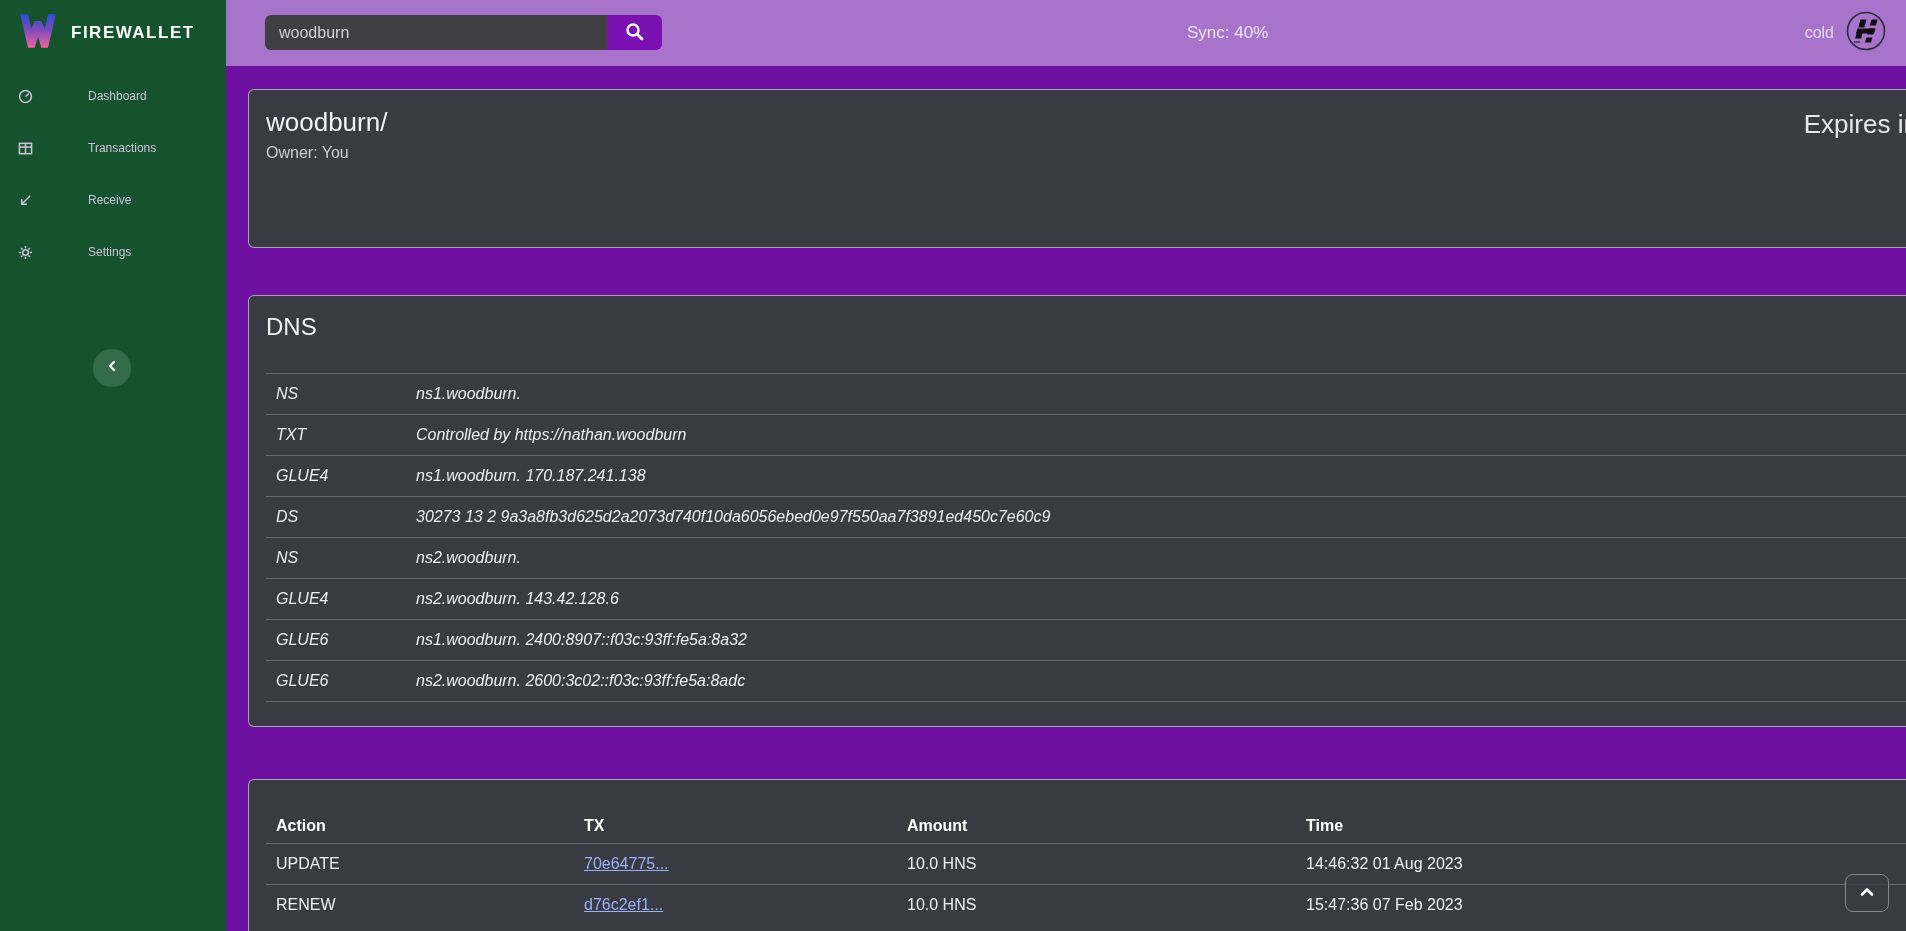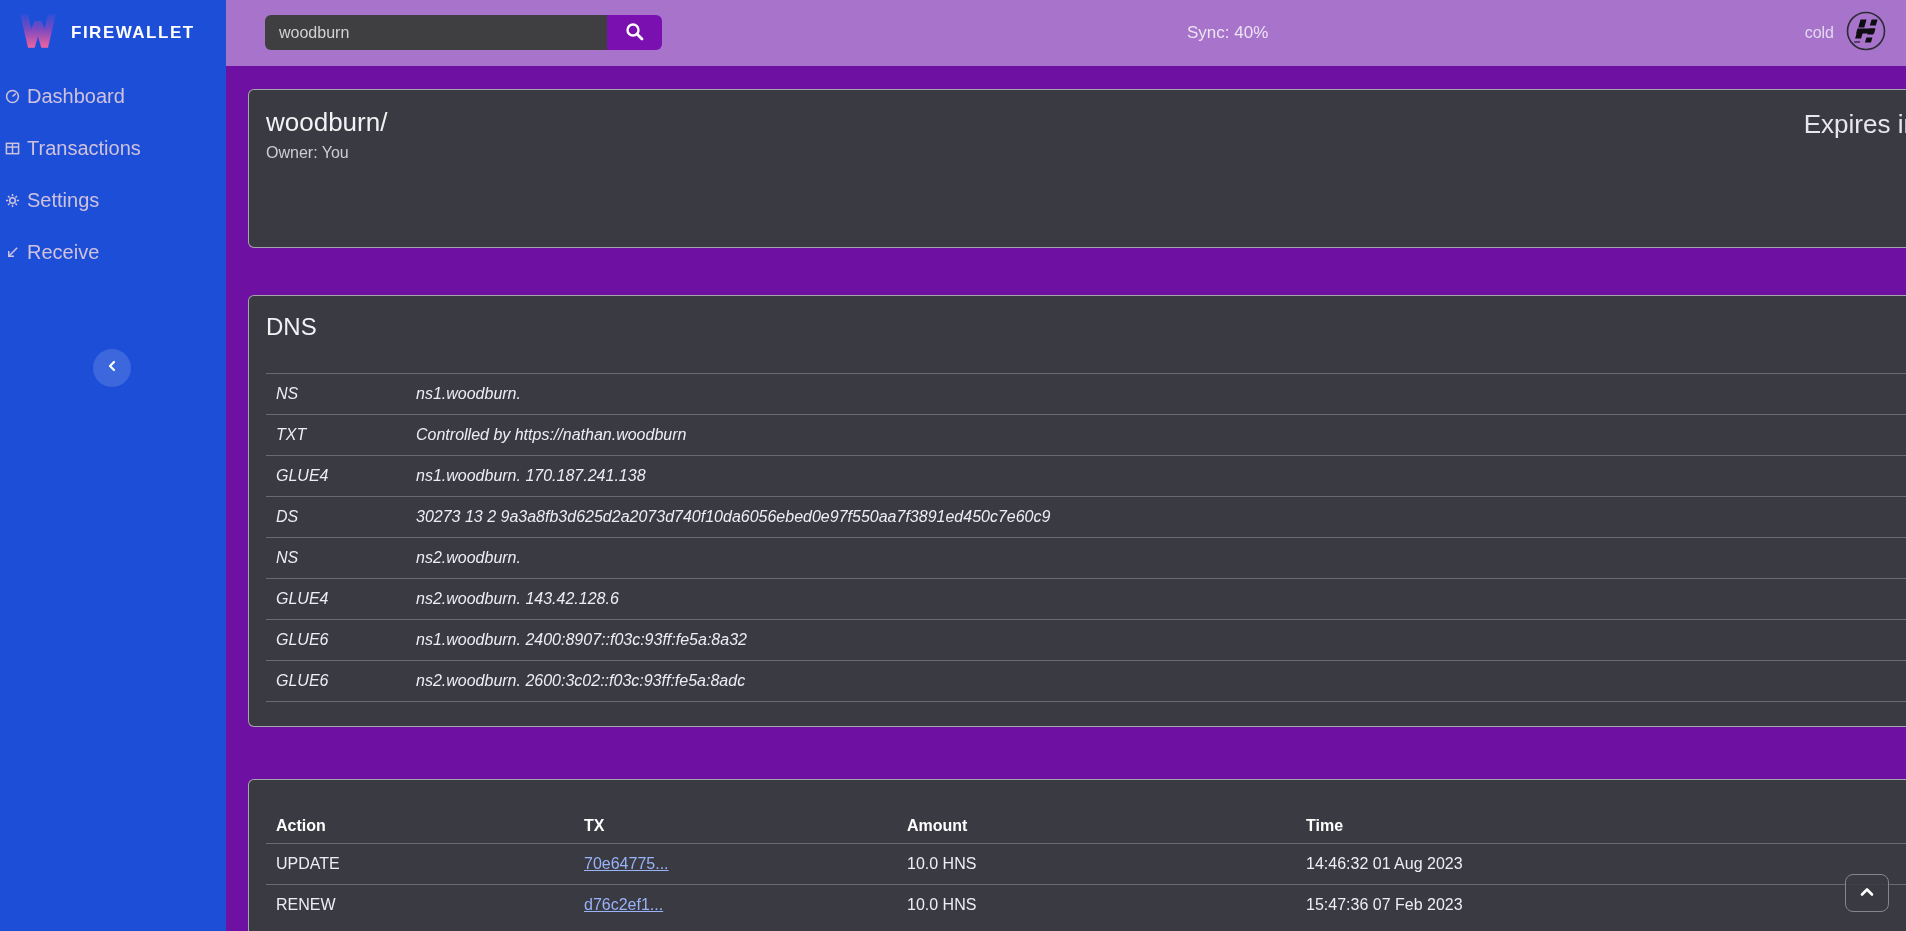--- a/index.html
+++ b/index.html
@@ -1,24 +1,24 @@
 <!DOCTYPE html>
 <html><head>
 <meta charset="utf-8">
 <style>
   * { margin:0; padding:0; box-sizing:border-box; }
   html,body { width:1906px; height:931px; overflow:hidden; font-family:"Liberation Sans", sans-serif; background:#6e10a2; }
 
   
-  .sidebar { position:absolute; left:0; top:0; width:226px; height:931px; background:#1d4ed8; z-index:5; }
+  .sidebar { position:absolute; left:0; top:0; width:226px; height:931px; background:#14532d; z-index:5; }
   .brand { display:flex; align-items:center; height:66px; padding-left:18px; }
   .brand-logo { width:40px; height:36px; }
   .brand-name { color:#ffffff; font-size:17px; font-weight:bold; letter-spacing:1.5px; margin-left:13px; }
   .nav { position:absolute; top:70px; left:0; right:0; }
-  .nav-item { display:flex; align-items:center; height:52px; padding-left:5px; color:#cfc2de; font-size:20px; cursor:pointer; }
+  .nav-item { display:flex; align-items:center; height:52px; padding-left:18px; color:#cfc2de; font-size:12px; cursor:pointer;gap:48px; }
   .nav-item .nicon { width:15px; height:15px; margin-right:7px; display:inline-flex; }
   .nav-item .nicon svg { width:15px; height:15px; stroke:#cfc2de; fill:none; stroke-width:1.6; }
   .collapse-btn { position:absolute; top:349px; left:93px; width:38px; height:38px; border-radius:50%;
     background:rgba(255,255,255,0.14); display:flex; align-items:center; justify-content:center; cursor:pointer; }
 
   
   .topbar { position:absolute; left:226px; top:0; width:1680px; height:66px; background:#a873cb; }
   .search-group { position:absolute; left:39px; top:15px; height:35px; display:flex; }
   .search-input { width:342px; height:35px; background:#3f3f41; border:none; outline:none; border-radius:6px 0 0 6px;
     color:#d2d2d2; font-size:16px; padding:0 14px; font-family:"Liberation Sans", sans-serif; }
@@ -100,41 +100,41 @@
             <rect x="1.5" y="2.5" width="13" height="11"></rect>
             <line x1="1.5" y1="6.5" x2="14.5" y2="6.5"></line>
             <line x1="8" y1="2.5" x2="8" y2="13.5"></line>
           </svg>
       </span>
       <span>Transactions</span>
     </div>
     <div class="nav-item">
       <span class="nicon">
         <svg viewBox="0 0 16 16">
+            <line x1="13" y1="3" x2="4" y2="12"></line>
+            <polyline points="4,6.5 4,12 9.5,12" fill="none"></polyline>
+          </svg>
+      </span>
+      <span>Receive</span>
+    </div>
+    <div class="nav-item">
+      <span class="nicon">
+        <svg viewBox="0 0 16 16">
             <circle cx="8" cy="8" r="3"></circle>
             <line x1="8" y1="1" x2="8" y2="3.5"></line>
             <line x1="8" y1="12.5" x2="8" y2="15"></line>
             <line x1="1" y1="8" x2="3.5" y2="8"></line>
             <line x1="12.5" y1="8" x2="15" y2="8"></line>
             <line x1="3.2" y1="3.2" x2="4.9" y2="4.9"></line>
             <line x1="11.1" y1="11.1" x2="12.8" y2="12.8"></line>
             <line x1="3.2" y1="12.8" x2="4.9" y2="11.1"></line>
             <line x1="11.1" y1="4.9" x2="12.8" y2="3.2"></line>
           </svg>
       </span>
       <span>Settings</span>
-    </div>
-    <div class="nav-item">
-      <span class="nicon">
-        <svg viewBox="0 0 16 16">
-            <line x1="13" y1="3" x2="4" y2="12"></line>
-            <polyline points="4,6.5 4,12 9.5,12" fill="none"></polyline>
-          </svg>
-      </span>
-      <span>Receive</span>
     </div>
   </div>
 
   <div class="collapse-btn">
     <span>
       <svg width="14" height="14" viewBox="0 0 14 14">
           <polyline points="9,3 5,7 9,11" fill="none" stroke="#ffffff" stroke-width="2.2" stroke-linecap="round" stroke-linejoin="round"></polyline>
         </svg>
     </span>
   </div>

